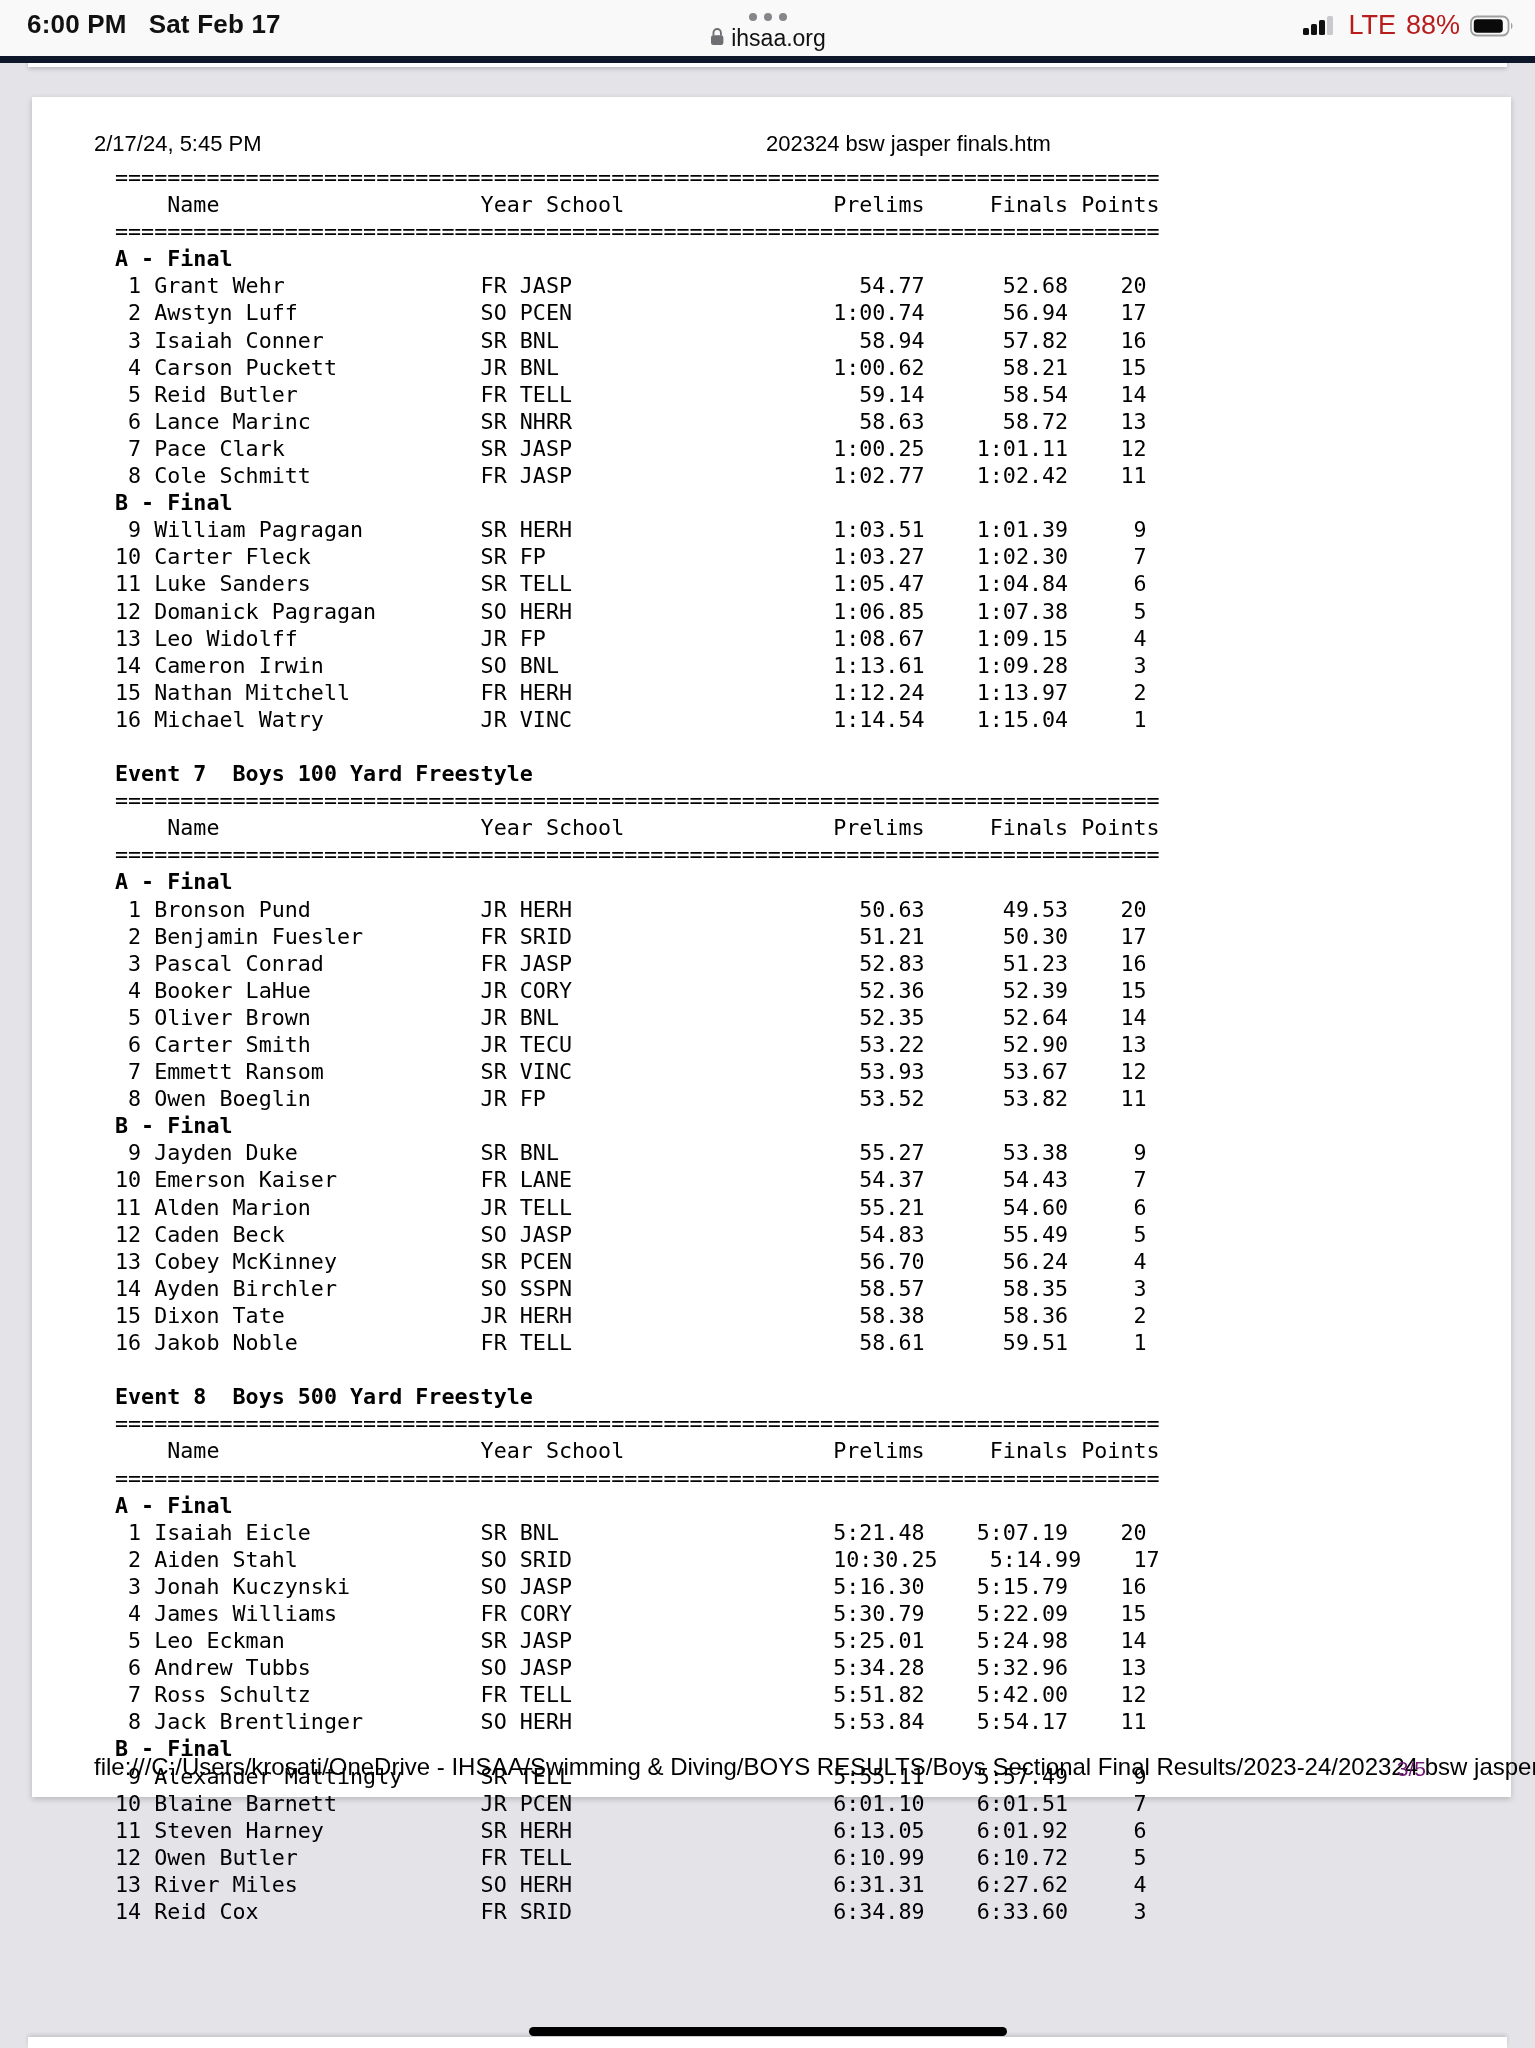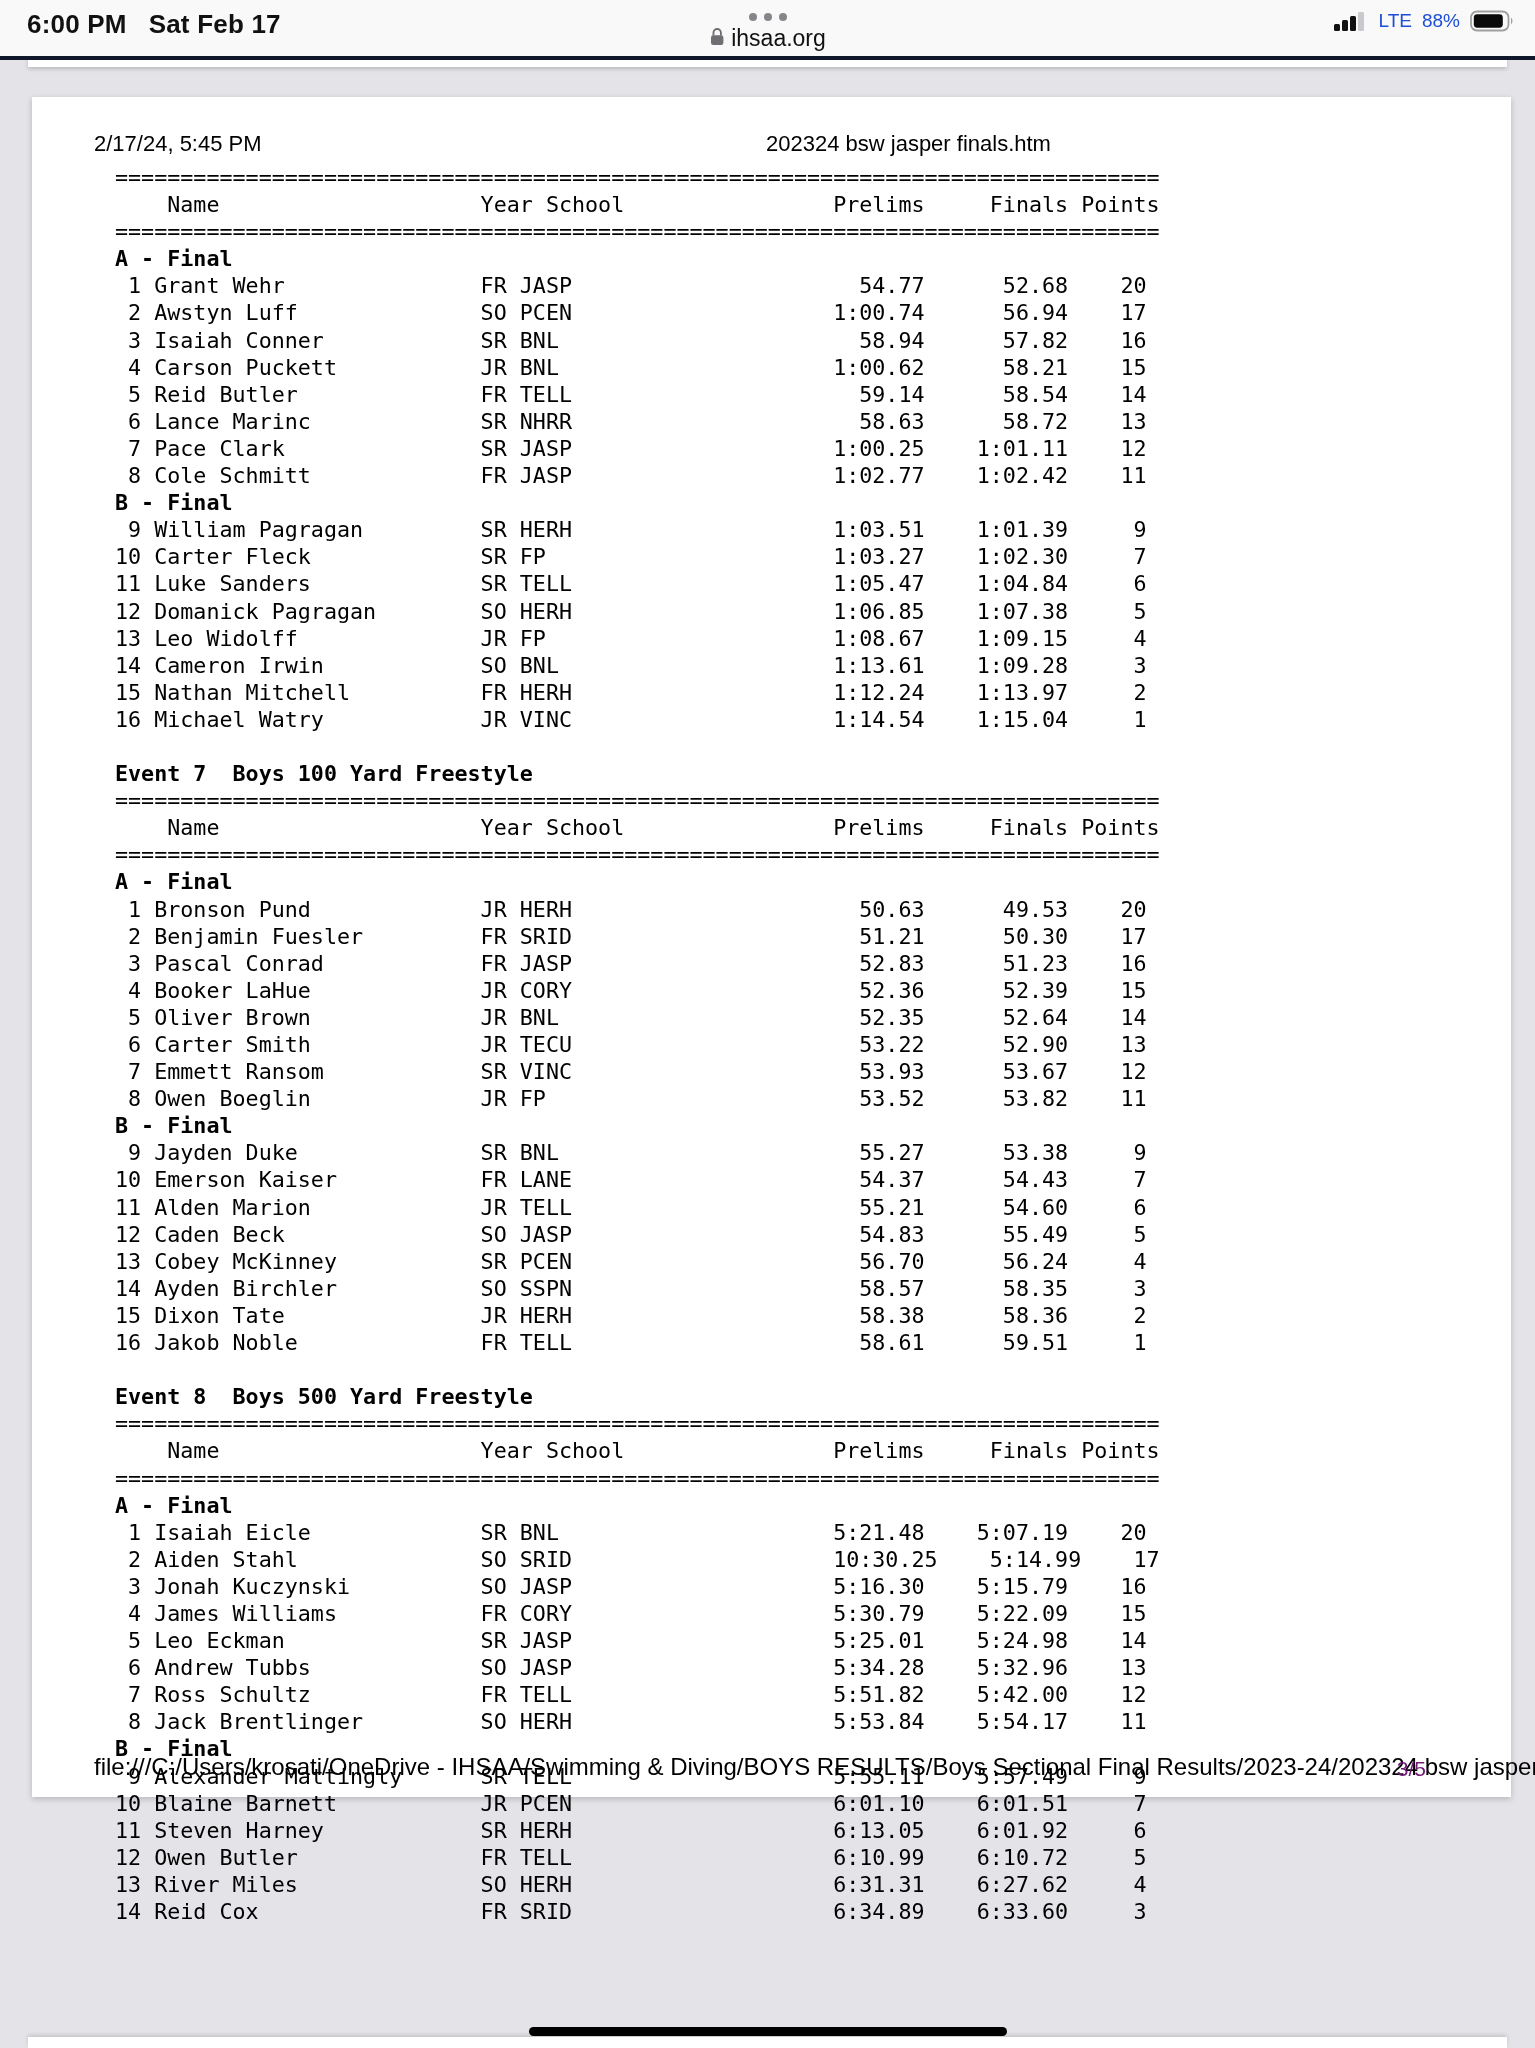--- a/index.html
+++ b/index.html
@@ -7,39 +7,39 @@
     width:1535px;height:2048px;position:relative;overflow:hidden;
     background:#e3e3e8;
     font-family:"Liberation Sans",sans-serif;
     -webkit-font-smoothing:antialiased;
   }
   .screen{position:absolute;inset:0;overflow:hidden;}
 
   
   .status-bar{
     position:absolute;top:0;left:0;right:0;height:56px;
-    background:#f9f9f9;border-bottom:4px solid #0f172a;z-index:5;
+    background:#f9f9f9;border-bottom:7px solid #0f172a;z-index:5;
   }
   .sb-left{
     position:absolute;left:27px;top:9px;display:flex;gap:22px;
     font-size:26px;font-weight:600;color:#111;letter-spacing:.2px;
   }
   .dots{
     position:absolute;left:50%;top:13px;transform:translateX(-50%);
     display:flex;gap:7px;
   }
   .dots i{width:8px;height:8px;border-radius:50%;background:#85858a;display:block;}
   .url-row{
     position:absolute;left:50%;top:25px;transform:translateX(-50%);
     display:flex;align-items:center;gap:7px;
     font-size:23px;color:#111;
   }
   .sb-right{
     position:absolute;right:20px;top:10px;display:flex;align-items:center;gap:10px;
-    font-size:19px;font-weight:500;color:#1d4ed8;
+    font-size:27px;font-weight:500;color:#b91c1c;
   }
   .sb-right svg{display:block;}
 
   
   .page-edge{
     position:absolute;left:28px;width:1479px;background:#fff;
   }
   .edge-prev{top:57px;height:10px;box-shadow:0 2px 4px rgba(0,0,0,.18);}
   .edge-next{top:2037px;height:11px;box-shadow:0 -2px 4px rgba(0,0,0,.14);}
   .page-main{

